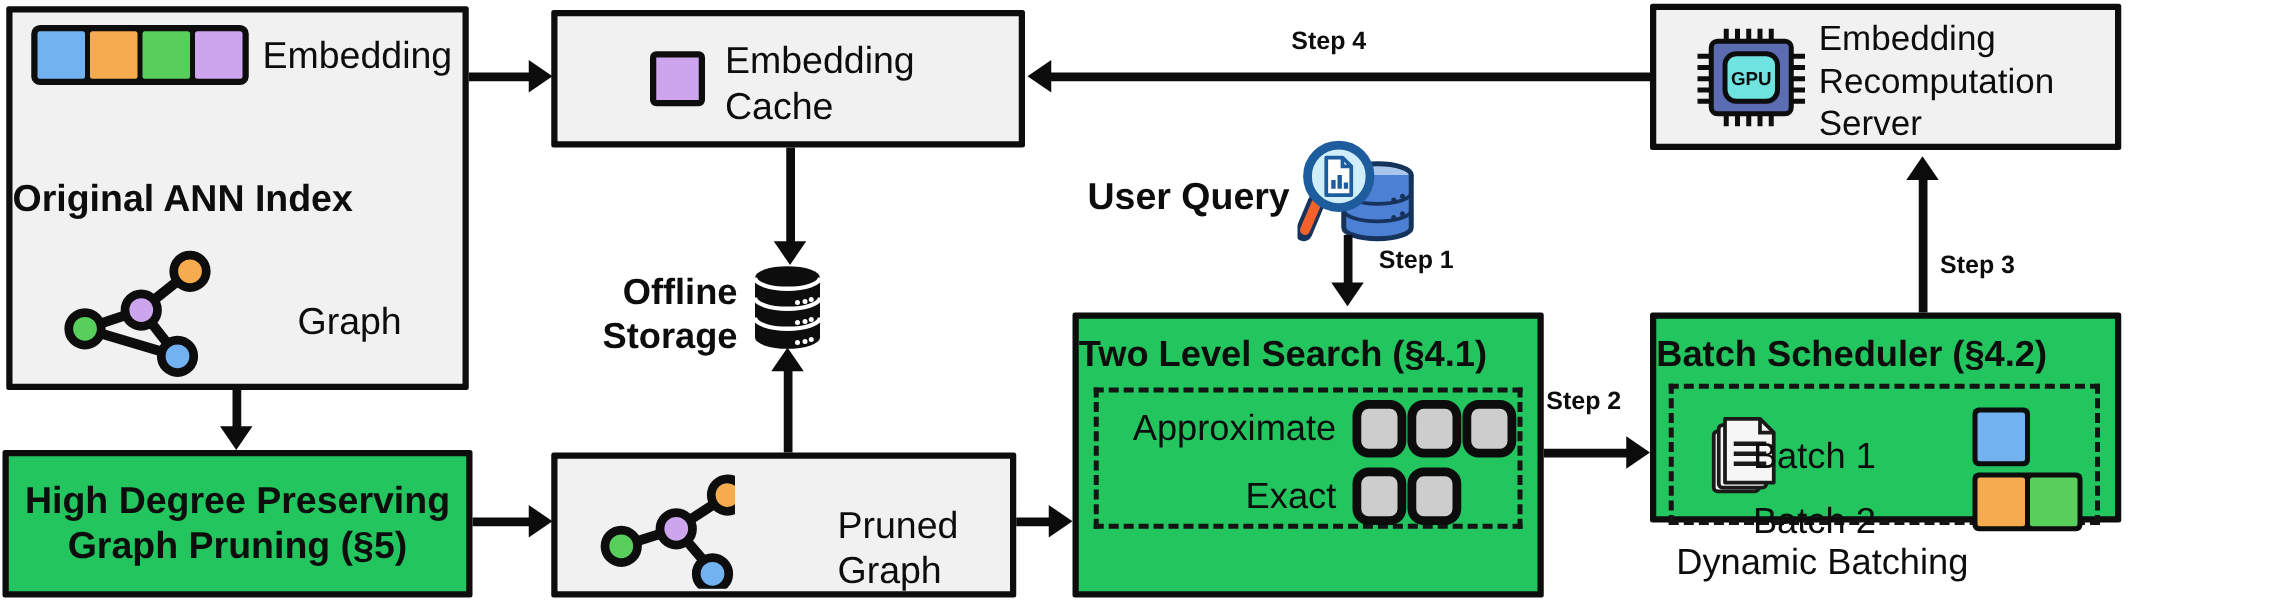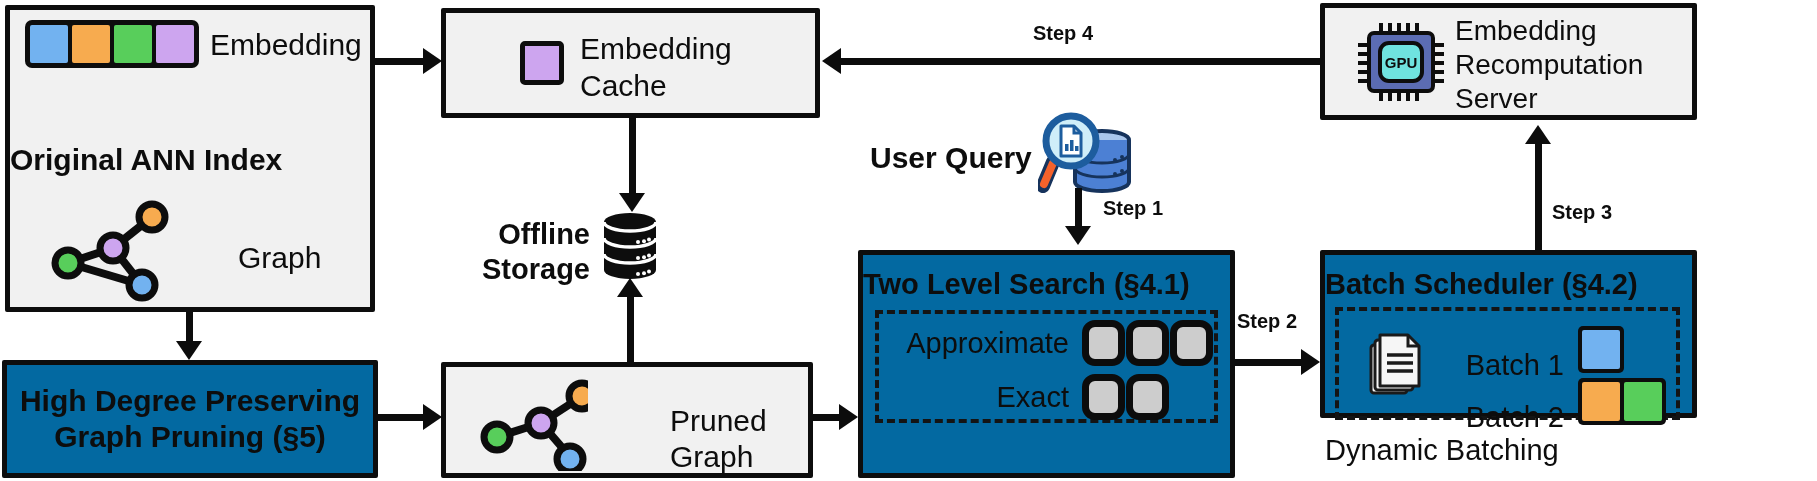--- a/index.html
+++ b/index.html
@@ -1,20 +1,20 @@
 <!DOCTYPE html>
 <html><head>
 <meta charset="utf-8">
 <style>
   html,body{margin:0;padding:0;background:#ffffff;}
   #stage{position:relative;width:1817px;height:481px;background:#ffffff;overflow:hidden;
          font-family:"Liberation Sans","DejaVu Sans",sans-serif;color:#0d0d0d;}
   .box{position:absolute;box-sizing:border-box;border:5px solid #0d0d0d;border-radius:2px;}
   .light{background:#f1f1f1;}
-  .dark{background:#0369a1;}
+  .dark{background:#22c55e;}
   .abs{position:absolute;}
   .b{font-weight:bold;}
   .t30{font-size:30px;line-height:1.2;}
   .t29{font-size:29px;line-height:1.2;}
   .t28{font-size:28px;line-height:1.22;}
   .step{font-size:20px;font-weight:bold;white-space:nowrap;}
   .center{width:100%;text-align:left;}
   
   .shaft-h{position:absolute;height:7px;background:#0c0c0c;}
   .shaft-v{position:absolute;width:7px;background:#0c0c0c;}
@@ -27,21 +27,21 @@
   .emb-bar{display:flex;gap:4px;background:#0d0d0d;padding:5px;border-radius:7px;}
   .emb-cell{width:38px;height:38px;border-radius:2px;}
   
   .dashed{position:absolute;box-sizing:border-box;border:4px dashed #141414;}
   .tls-row{display:flex;align-items:center;}
   .tls-label{width:178px;text-align:right;margin-right:13px;white-space:nowrap;}
   .slots{display:flex;gap:1px;}
   .qslot{width:43px;height:46px;box-sizing:border-box;border:7px solid #0c0c0c;border-radius:13px;background:#cdcdcd;}
   
   .bs-row{display:flex;align-items:center;}
-  .bs-label{width:225px;text-align:right;margin-right:14px;white-space:nowrap;margin-top:31px;}
+  .bs-label{width:225px;text-align:center;margin-right:14px;white-space:nowrap;margin-top:31px;}
   .chips{display:flex;gap:4px;background:#0d0d0d;padding:4px;border-radius:5px;}
   .chip{width:38px;height:39px;border-radius:2px;}
   .lines2{line-height:1.22;}
 </style>
 </head>
 <body>
 
 <div id="stage">
 
   <div class="box light" style="left:5px;top:5px;width:370px;height:307px;">
@@ -194,21 +194,21 @@
           </div>
       </div>
       <div class="bs-row abs" style="left:0;top:58px;width:100%;">
         <div class="bs-label t29">Batch 2</div>
         <div class="chips">
             <div class="chip" style="background: rgb(247, 171, 79);"></div>
             <div class="chip" style="background: rgb(88, 206, 91);"></div>
           </div>
       </div>
     </div>
-    <div class="abs t29 center" style="left:0;top:178px;">Dynamic Batching</div>
+    <div class="abs t29 center" style="left:16px;top:178px;">Dynamic Batching</div>
   </div>
 
   <div class="box light" style="left:1320px;top:3px;width:377px;height:117px;">
     <svg class="abs" style="left:30px;top:13px;" width="92" height="82" viewBox="0 0 92 82">
       <g fill="#0d0d0d">
         <rect x="24" y="2" width="4" height="11"></rect>
           <rect x="33" y="2" width="4" height="11"></rect>
           <rect x="42" y="2" width="4" height="11"></rect>
           <rect x="51" y="2" width="4" height="11"></rect>
           <rect x="60" y="2" width="4" height="11"></rect>

